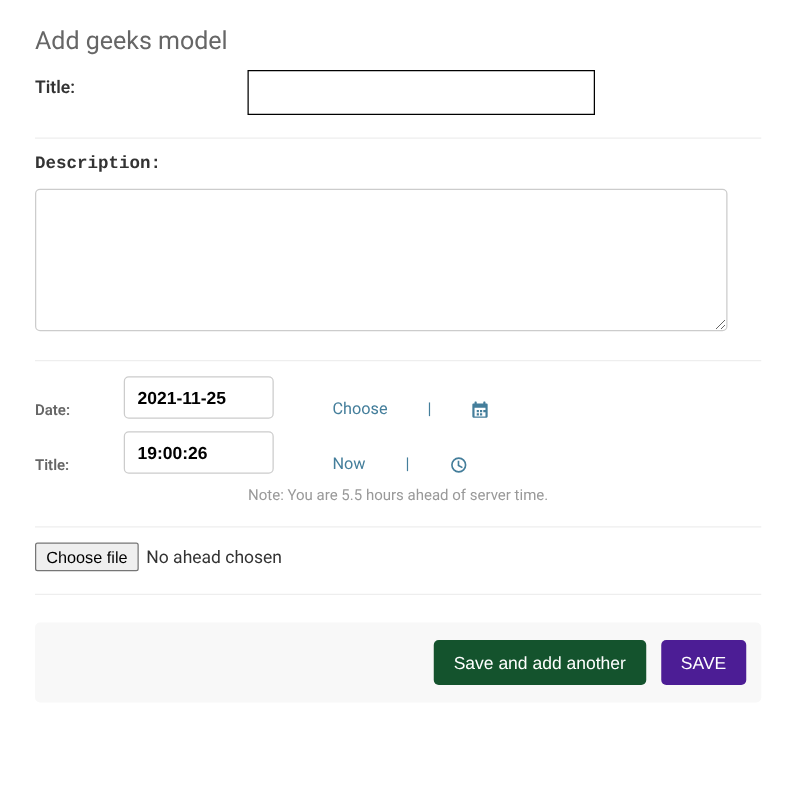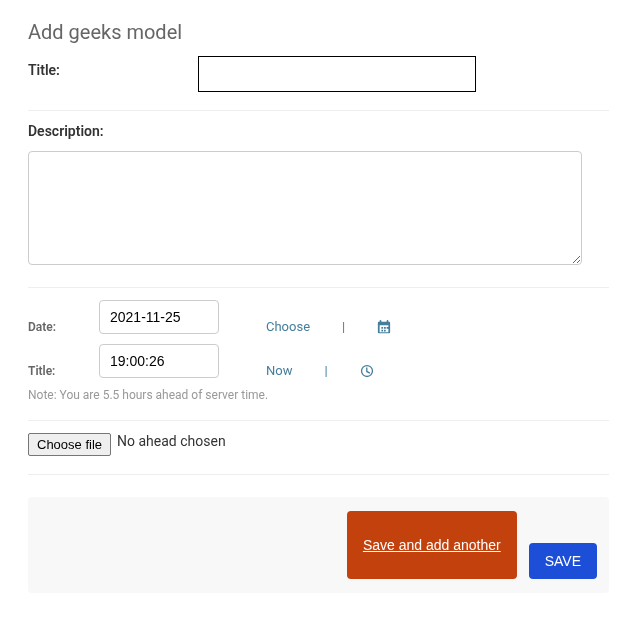--- a/index.html
+++ b/index.html
@@ -53,20 +53,21 @@
       padding: 8px;
       font-size: 14px;
       font-family: inherit;
       resize: vertical;
       margin-top: 12px;
     }
     .desc-row {
       display: block;
       padding: 12px 0 18px 0;
       border-bottom: 1px solid #eee;
+      font-family: Liberation Mono, monospace;
     }
     .desc-row .form-label {
       display: block;
       width: auto;
       padding-top: 0;
       margin-bottom: 0;
     }
     .dt-line {
       display: flex;
       align-items: flex-end;
@@ -80,20 +81,21 @@
       color: #666;
     }
     .dt-input {
       width: 120px;
       height: 34px;
       border: 1px solid #ccc;
       border-radius: 4px;
       padding: 6px 10px;
       font-size: 14px;
       margin-right: 18px;
+      font-weight: bold;
     }
     .dt-link {
       color: #447e9b;
       font-size: 13px;
       cursor: pointer;
       text-decoration: none;
     }
     .dt-sep {
       color: #447e9b;
       font-size: 13px;
@@ -105,23 +107,25 @@
       vertical-align: middle;
       cursor: pointer;
     }
     .dt-icon svg {
       fill: #447e9b;
     }
     .note {
       font-size: 12px;
       color: #999;
       margin-top: 6px;
+      text-align: center;
     }
     .file-wrap {
       display: flex;
+      align-items: center;
       gap: 6px;
     }
     .file-btn {
       border: 1px solid #767676;
       background: #efefef;
       padding: 3px 8px;
       font-size: 13px;
       border-radius: 2px;
       cursor: pointer;
     }
@@ -140,26 +144,24 @@
     }
     .btn {
       border: none;
       padding: 10px 16px;
       font-size: 14px;
       color: #fff;
       border-radius: 4px;
       cursor: pointer;
     }
     .btn-light {
-      background: #c2410c;
-      text-decoration: underline;
+      background: #14532d;
     }
     .btn-default {
-      background: #1d4ed8;
-      margin-top: 32px;
+      background: #4c1d95;
     }
     .cursor-caret {
       position: relative;
     }
   </style>
 </head>
 <body>
 
 <h1 class="page-title">Add geeks model</h1>
 

